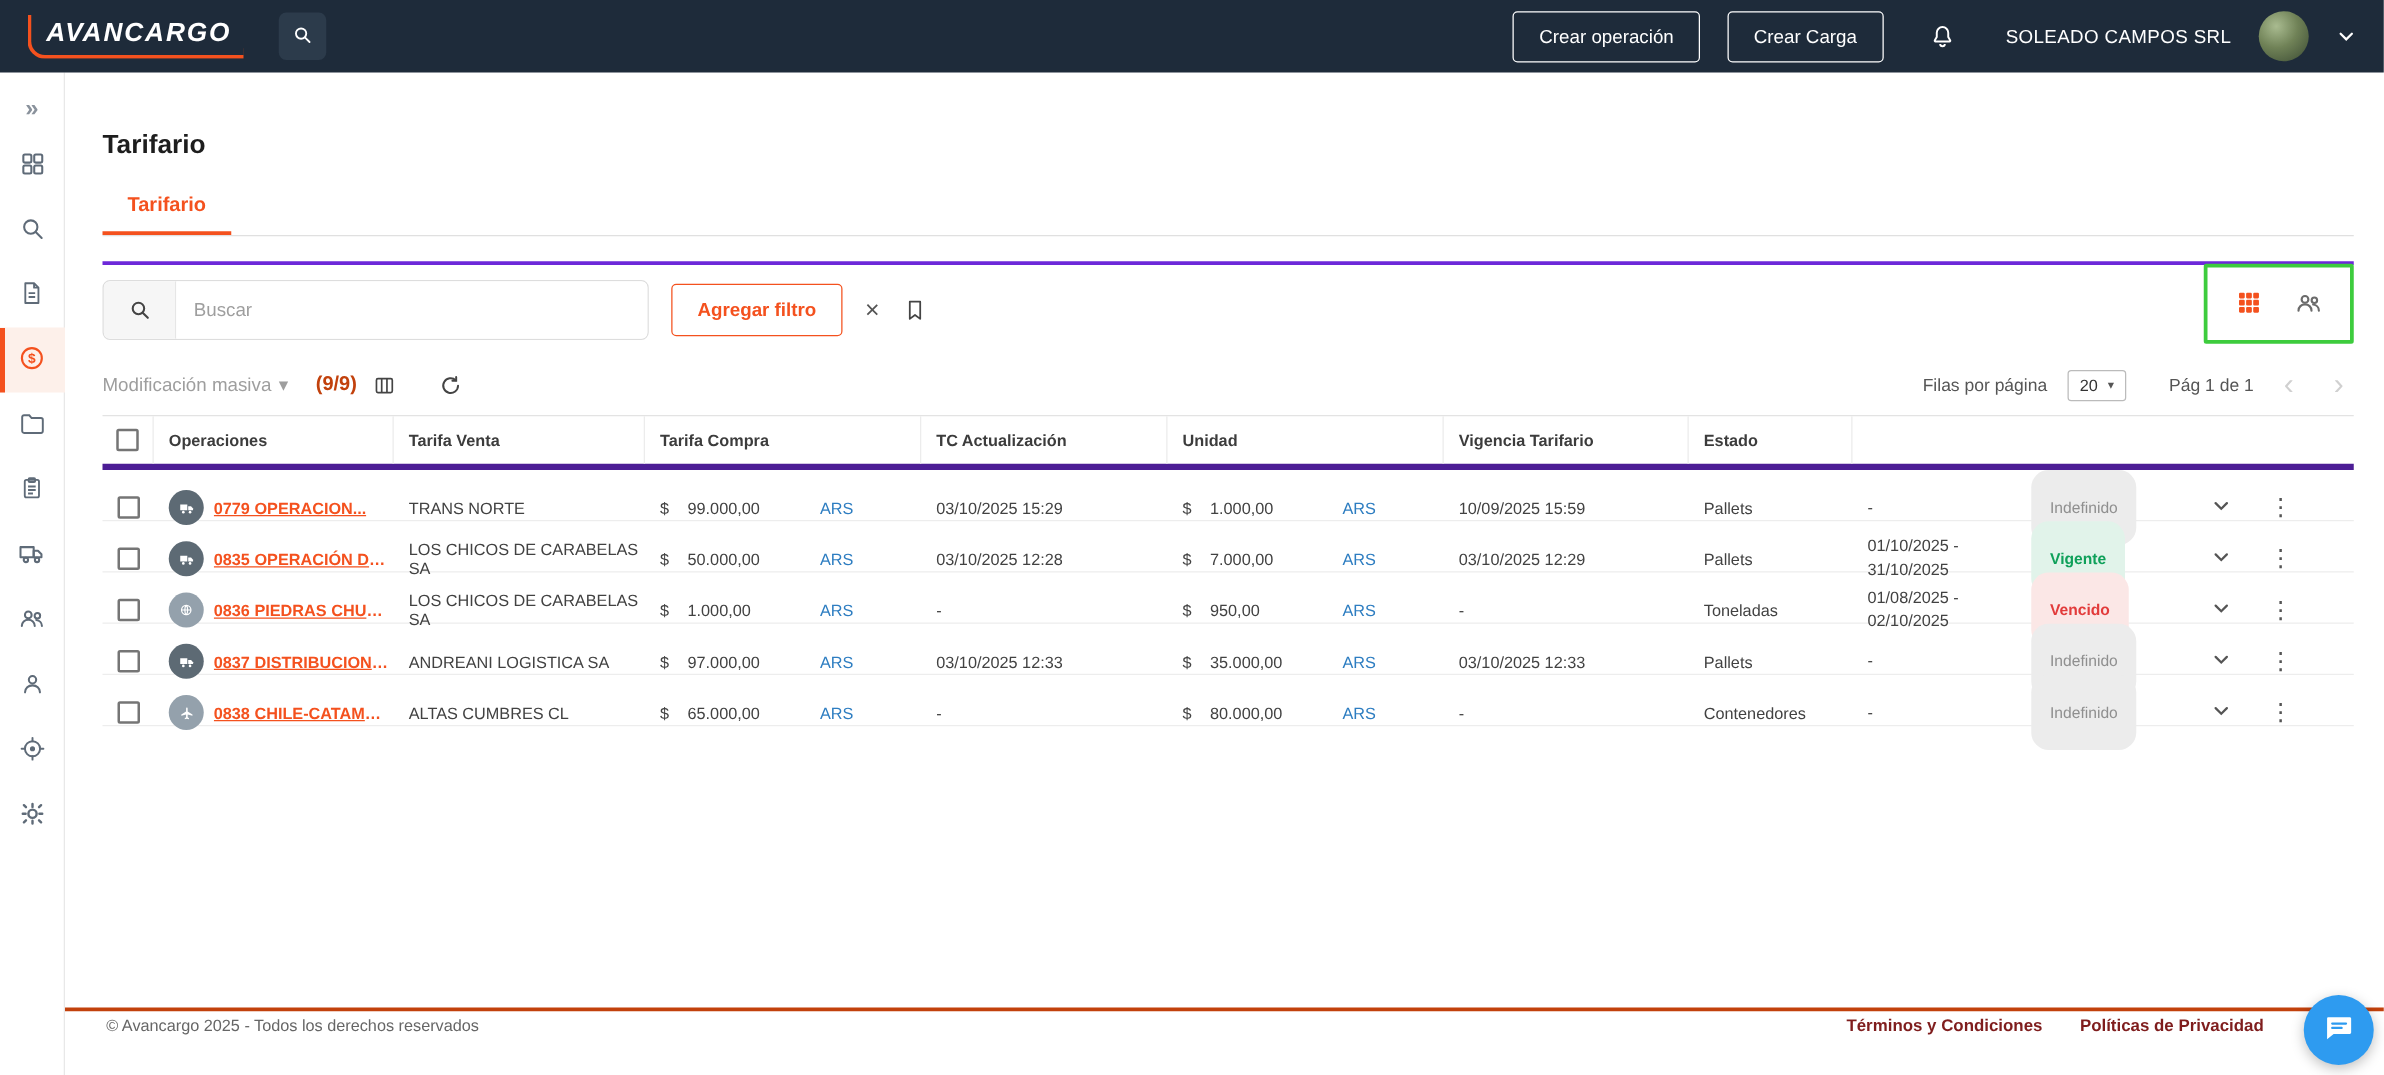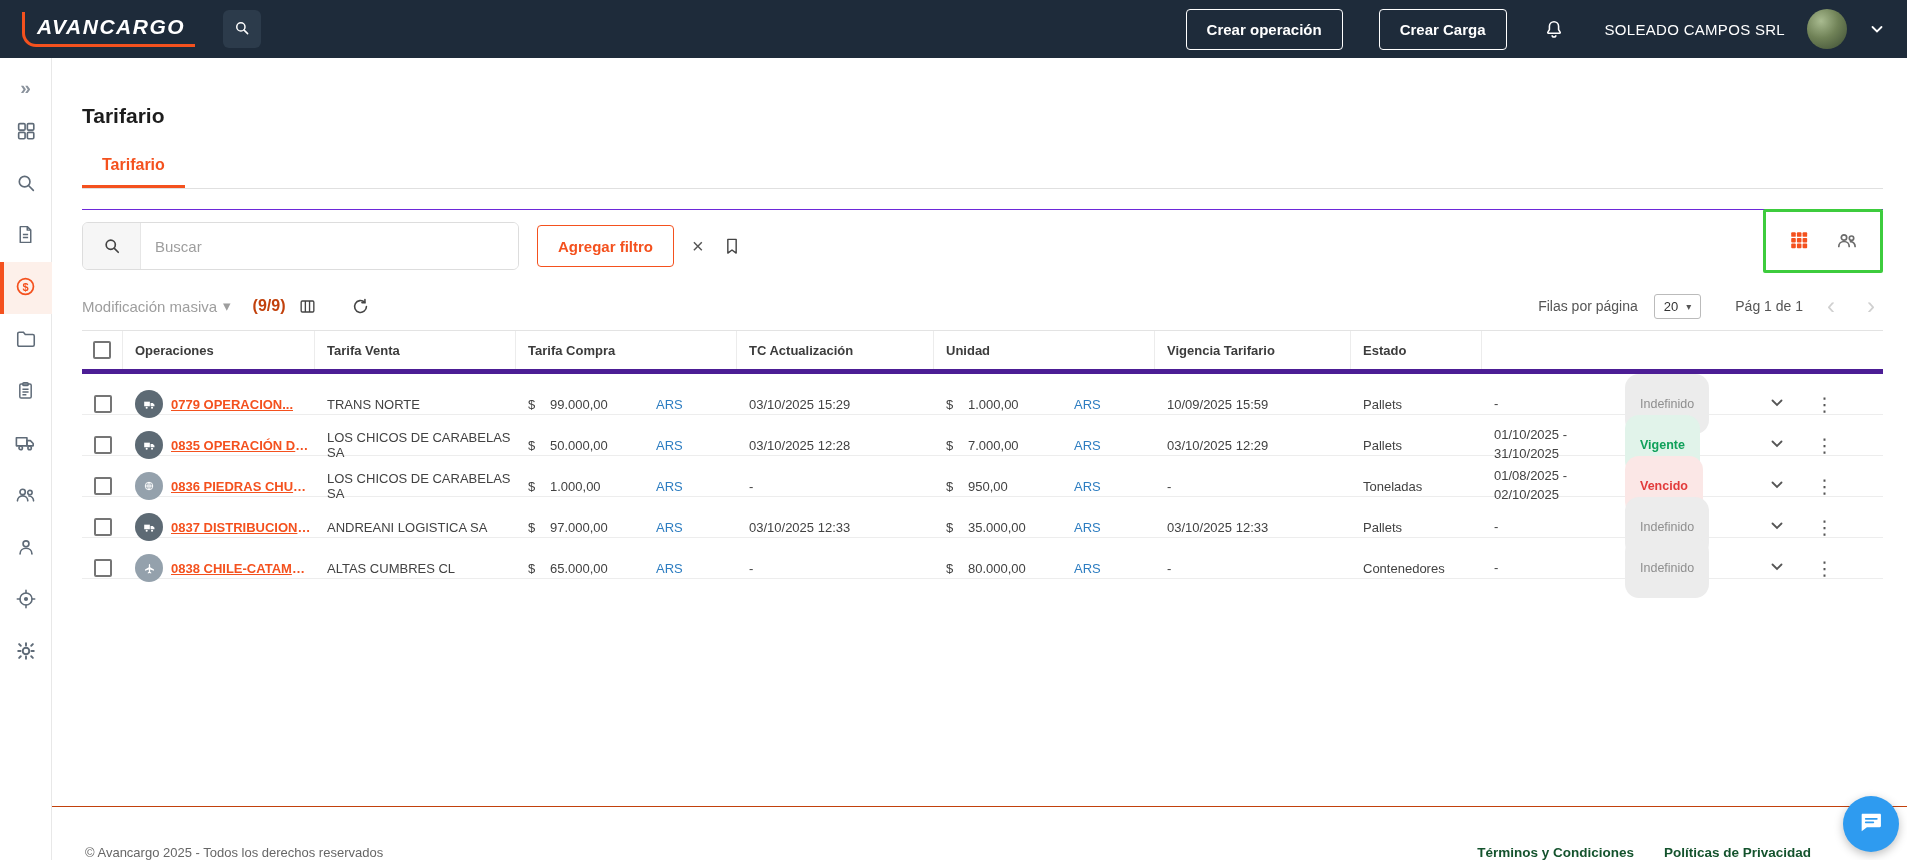--- a/index.html
+++ b/index.html
@@ -9,22 +9,22 @@
   
   .navbar { position:absolute; top:0; left:0; width:1907px; height:58px; background:#1E2B3A;
     display:flex; align-items:center; padding:0 22px; z-index:30; }
   .logo { color:#fff; font-weight:800; font-style:italic; font-size:21px; letter-spacing:1.5px;
     border-left:3px solid #F4511E; border-bottom:3px solid #F4511E; border-bottom-left-radius:14px;
     padding:3px 10px 5px 12px; }
   .nav-search { width:38px; height:38px; margin-left:28px; border:none; border-radius:6px;
     background:#2C3B4B; display:flex; align-items:center; justify-content:center; cursor:pointer; }
   .nav-right { margin-left:auto; display:flex; align-items:center; gap:22px; }
   .nav-btn { background:transparent; border:1px solid #fff; border-radius:4px; color:#fff;
-    font-weight:700; font-size:15px; padding:11px 20px; cursor:pointer;
-    font-family:"Liberation Sans",sans-serif;margin-left:14px; }
+    font-weight:400; font-size:15px; padding:11px 20px; cursor:pointer;
+    font-family:"Liberation Sans",sans-serif; }
   .bell { display:flex; align-items:center; cursor:pointer; margin-left:14px; }
   .company { color:#fff; font-size:15px; letter-spacing:.3px; margin-left:18px; cursor:pointer; }
   .avatar { width:40px; height:40px; border-radius:50%;
     background:radial-gradient(circle at 35% 30%, #a9bb90 0%, #708257 45%, #3a4a33 100%);
     display:inline-block; cursor:pointer; }
   .nav-chevron { display:flex; align-items:center; cursor:pointer; }
 
   
   .sidebar { position:absolute; top:58px; left:0; width:52px; bottom:0; background:#fff;
     border-right:1px solid #e8e8e8; display:flex; flex-direction:column; align-items:center;
@@ -35,21 +35,21 @@
   .side-item.active { color:#F4511E; background:#fdf0ea; box-shadow:inset 4px 0 0 #F4511E; }
 
   
   .content { position:absolute; left:52px; top:74px; right:0; padding:30px 24px 0 30px; }
   .page-title { font-size:21px; font-weight:700; color:#1d1d1d; }
   .tabs { display:flex; margin-top:16px; border-bottom:1px solid #e0e0e0; }
   .tab { padding:12px 20px 11px; font-size:16px; font-weight:700; color:#F4511E;
     border-bottom:3px solid #F4511E; cursor:pointer; }
 
   
-  .filters-panel { margin-top:20px; border-top:1px solid #6d28d9; padding-top:12px;
+  .filters-panel { margin-top:20px; border-top:3px solid #6d28d9; padding-top:12px;
     display:flex; align-items:center; gap:18px; position:relative; }
   .search-box { width:437px; height:48px; border:1px solid #ddd; border-radius:6px;
     display:flex; align-items:stretch; overflow:hidden; }
   .search-seg { width:58px; background:#f6f6f6; border-right:1px solid #e6e6e6;
     display:flex; align-items:center; justify-content:center; cursor:pointer; }
   .search-input { flex:1; border:none; outline:none; font-size:15px; padding:0 14px;
     color:#333; font-family:"Liberation Sans",sans-serif; }
   .search-input::placeholder { color:#9e9e9e; }
   .add-filter { height:42px; padding:0 20px; border:1px solid #F4511E; border-radius:4px;
     background:#fff; color:#F4511E; font-weight:700; font-size:15px; cursor:pointer;
@@ -105,24 +105,24 @@
   .badge { display:inline-block; padding:23px 15px; border-radius:14px; font-size:12.5px; }
   .badge-indefinido { background:#ececec; color:#8f8f8f; }
   .badge-vigente { background:#e1f3ea; color:#0FA05A; font-weight:700; }
   .badge-vencido { background:#fbe7e6; color:#E23B3B; font-weight:700; }
   .c-actions { gap:30px; padding-left:22px !important; }
   .icon-btn { background:none; border:none; cursor:pointer; display:flex; align-items:center; }
   .kebab { font-size:19px; color:#555; }
 
   
   .footer { position:absolute; left:52px; right:0; bottom:0; height:54px; background:#fff;
-    border-top:1px solid #c2410c; display:flex; align-items:flex-end; padding:4px 96px 0 33px; }
+    border-top:3px solid #c2410c; display:flex; align-items:flex-start; padding:4px 96px 0 33px; }
   .copyright { font-size:13px; color:#666; }
   .footer-links { margin-left:auto; display:flex; gap:30px; }
-  .footer-link { font-size:13.5px; font-weight:700; color:#14532d; text-decoration:none;
+  .footer-link { font-size:13.5px; font-weight:700; color:#7f1d1d; text-decoration:none;
     cursor:pointer; white-space:nowrap; }
   .chat-fab { position:absolute; right:8px; bottom:8px; width:56px; height:56px; border-radius:50%;
     background:#2E9BF0; display:flex; align-items:center; justify-content:center; cursor:pointer;
     box-shadow:0 3px 10px rgba(0,0,0,.25); z-index:40; }
 </style>
 </head>
 <body>
 
 <header class="navbar">
   <div class="logo">

